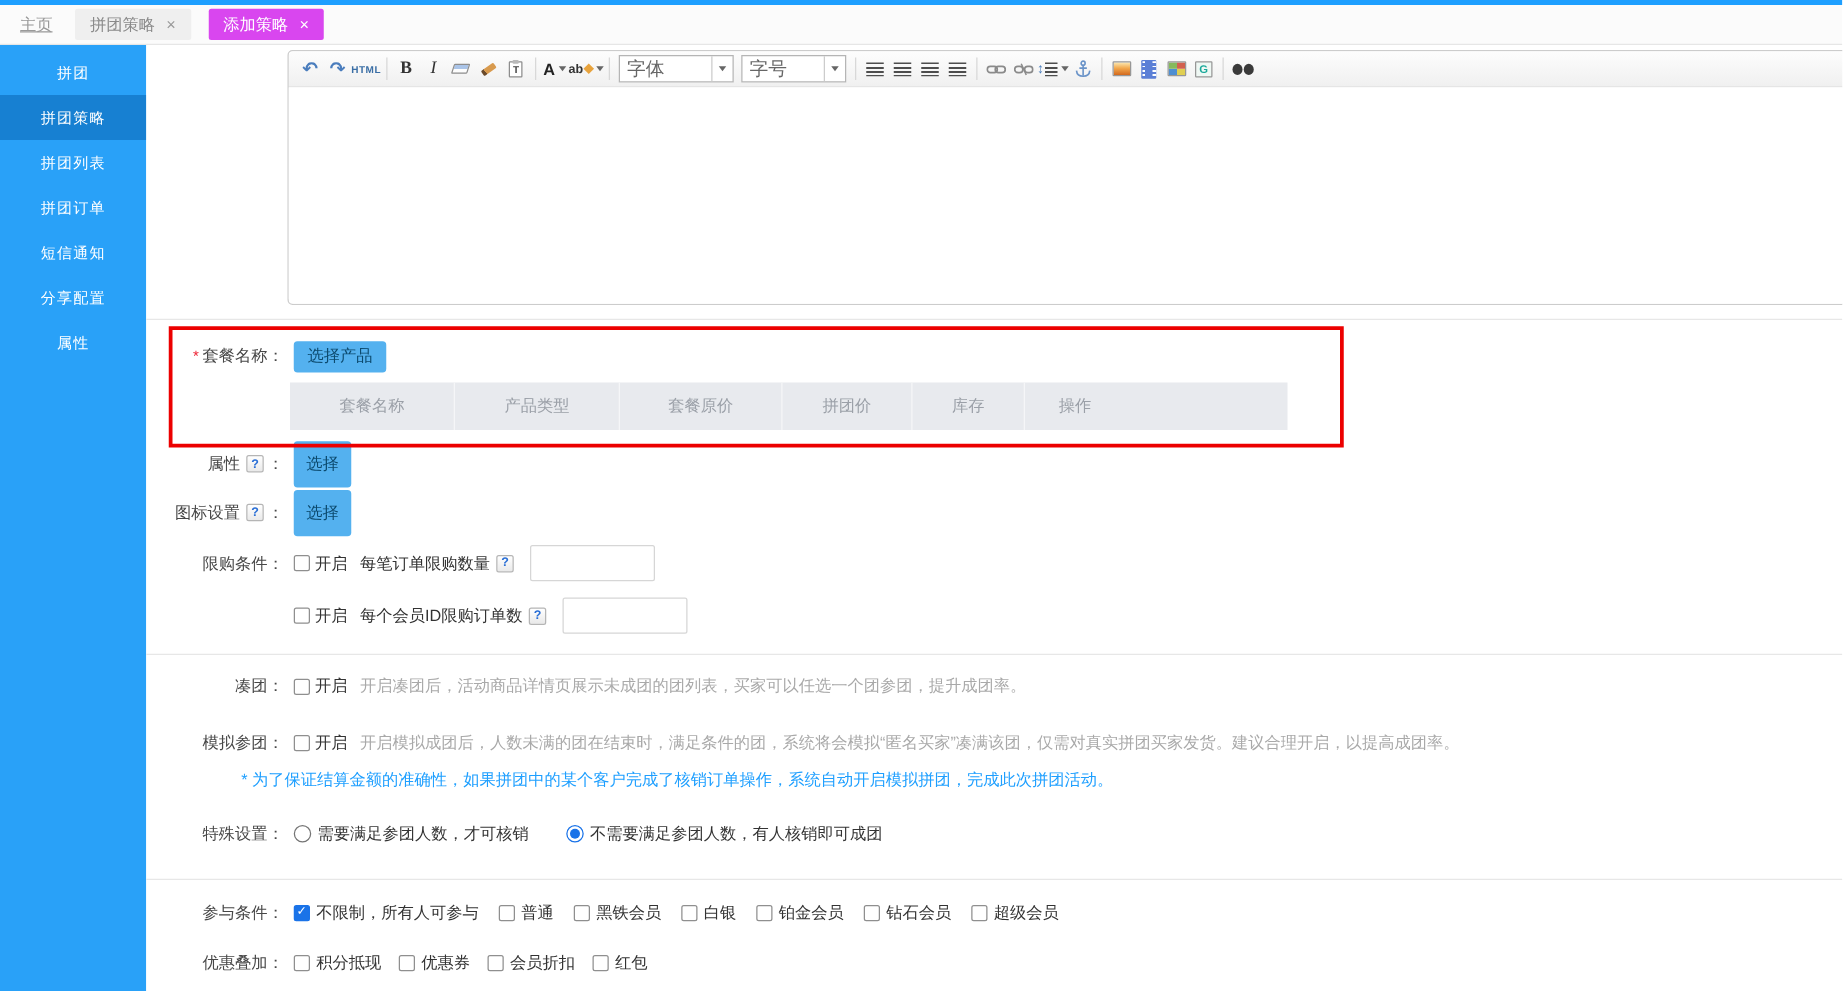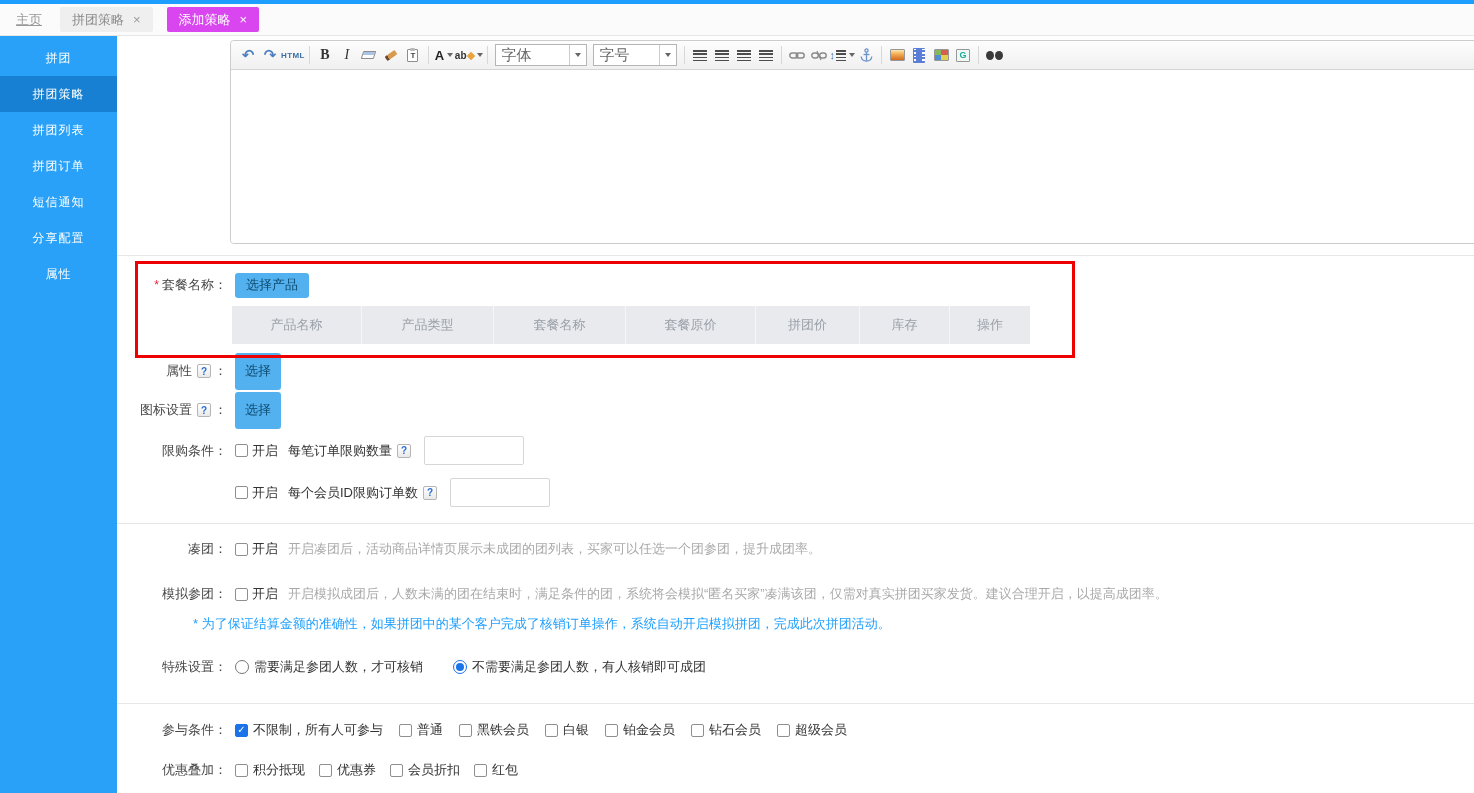--- a/index.html
+++ b/index.html
@@ -295,23 +295,22 @@
     <div class="row r-product">
       <span class="lbl">
         <span class="req">*</span>
         <span>套餐名称</span>
           <span>：</span>
       </span>
       <span class="gap8"></span>
       <button class="btn btn-lg">选择产品</button>
     </div>
     <div class="ptable">
-      <div class="pth" style="width:130px">产品名称</div>
+      <div class="pth" style="width:132px">套餐名称</div>
       <div class="pth" style="width:132px">产品类型</div>
-      <div class="pth" style="width:132px">套餐名称</div>
       <div class="pth" style="width:130px">套餐原价</div>
       <div class="pth" style="width:104px">拼团价</div>
       <div class="pth" style="width:90px">库存</div>
       <div class="pth" style="width:80px">操作</div>
     </div>
     <div class="redbox"></div>
 
     <div class="row r-attr">
       <span class="lbl">
         <span>属性</span>

